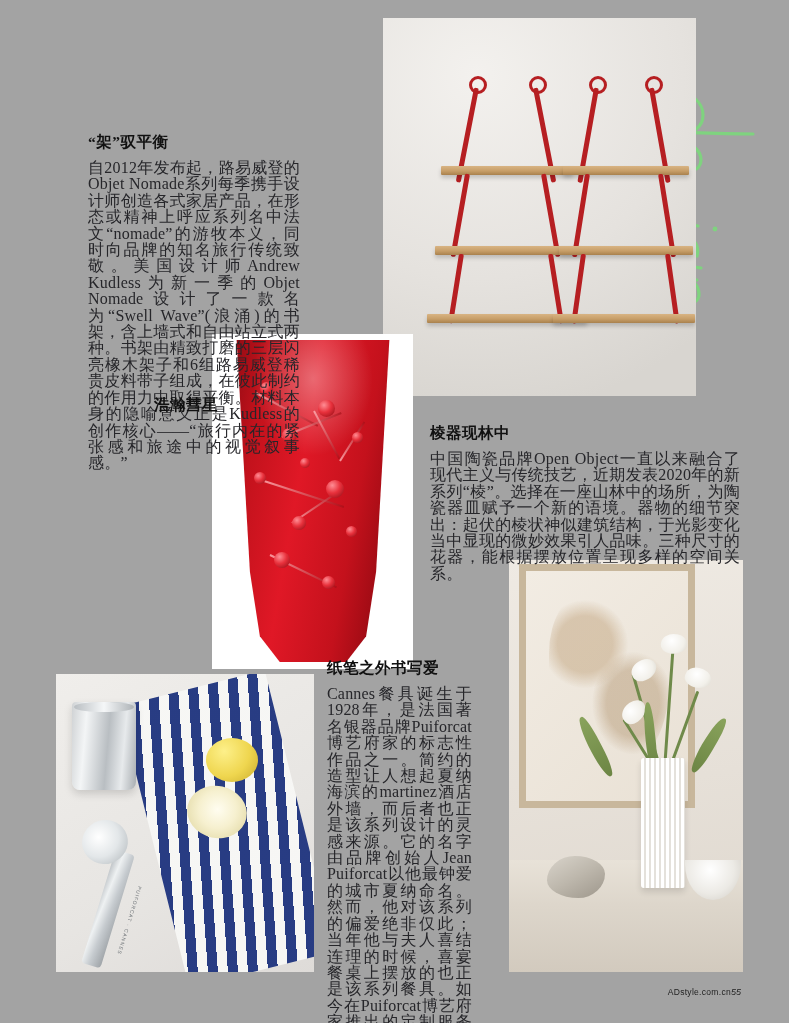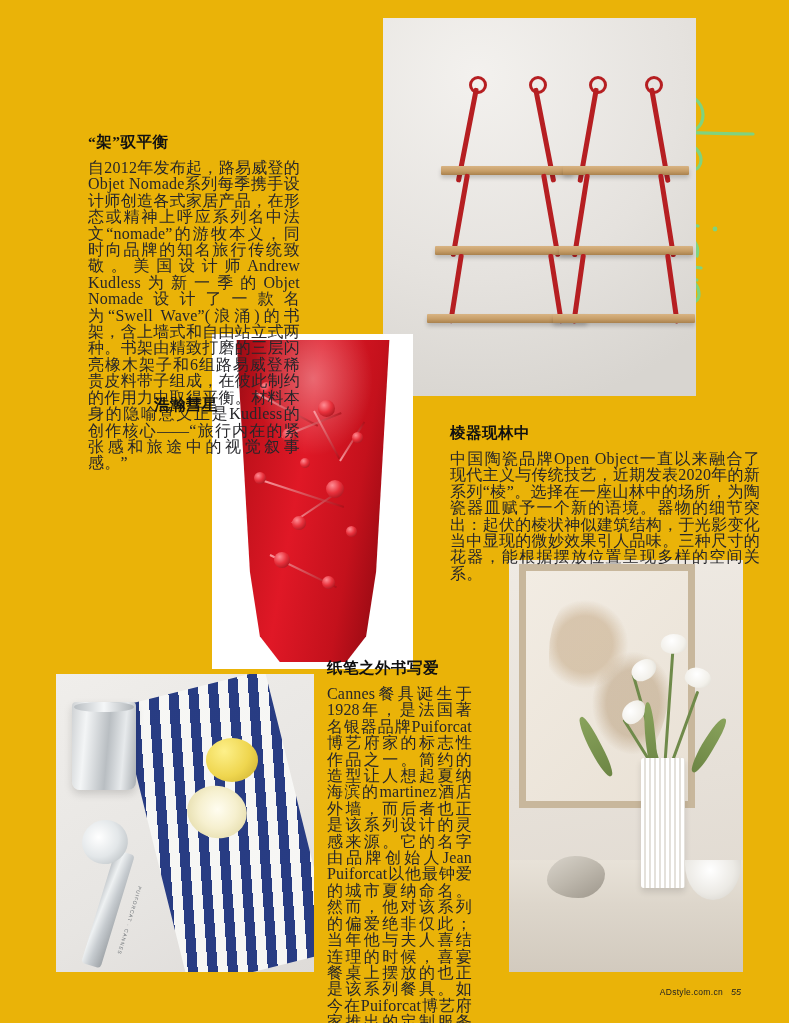--- a/index.html
+++ b/index.html
@@ -12,21 +12,21 @@
     height: 1023px;
     position: relative;
     overflow: hidden;
     font-family: "Liberation Serif", serif;
     color: #1a1a1a;
   }
 
   .page {
     position: absolute;
     inset: 0;
-    background: #eab308;
+    background: #a3a3a3;
   }
 
   
   .design-word {
     position: absolute;
     right: 6px;
     top: 70px;
     width: 210px;
     height: 230px;
     pointer-events: none;
@@ -246,30 +246,29 @@
     line-height: 16.4px;
     text-align: justify;
     color: #26262a;
     letter-spacing: .2px;
   }
 
   #art-shelf { left: 88px; top: 132px; width: 212px; }
   #art-comet { left: 88px; top: 395px; width: 130px; text-align: right; }
   #art-comet h2 { text-align: right; }
   #art-comet p { text-align: justify; text-align-last: right; }
-  #art-open  { left: 430px; top: 423px; width: 310px; margin-left: 20px; }
+  #art-open  { left: 430px; top: 423px; width: 310px; }
   #art-cannes{ left: 327px; top: 658px; width: 145px; }
 
   
   .footer {
     position: absolute;
     right: 48px; bottom: 26px;
     display: flex;
     align-items: flex-start;
-    gap: 8px;
     font-family: "Liberation Sans", sans-serif;
   }
   .footer .site { font-size: 8.5px; letter-spacing: .3px; color: #222; }
   .footer .pg { font-size: 9px; font-style: italic; color: #222; }
 </style>
 </head>
 <body>
 
 <div class="page">
 

